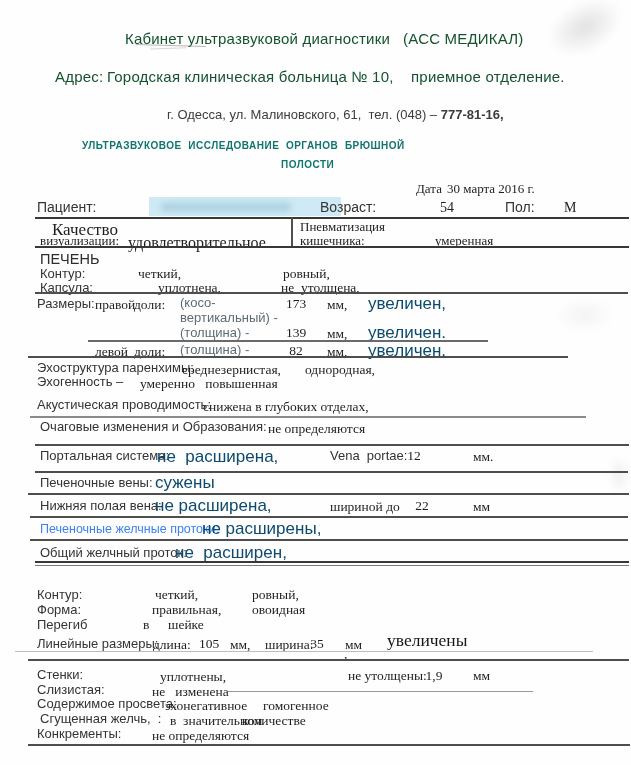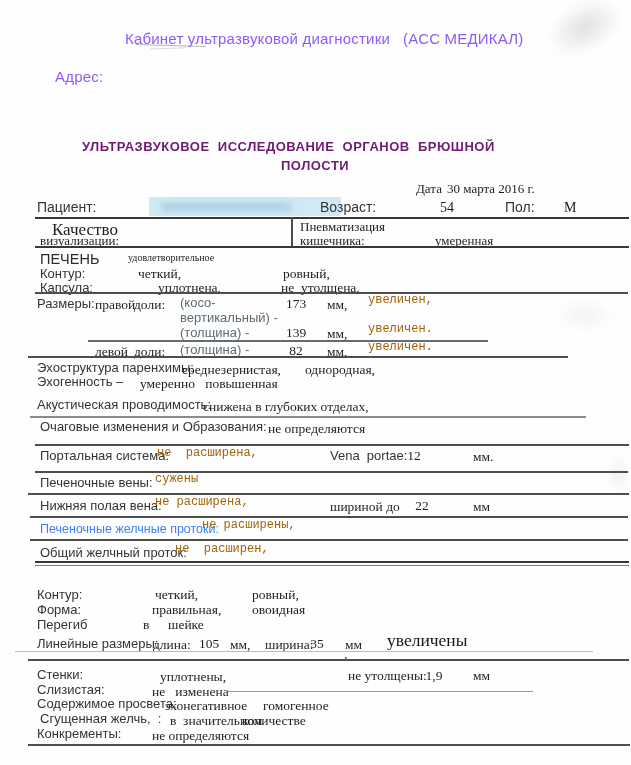--- a/index.html
+++ b/index.html
@@ -3,26 +3,26 @@
 <meta charset="utf-8">
 <style>
   html,body{margin:0;padding:0;background:#ffffff;}
   .page{
     position:relative;width:631px;height:765px;background:#fefefe;overflow:hidden;
     font-family:"Liberation Sans",sans-serif;
   }
   .t{position:absolute;white-space:pre;line-height:1.12;}
   .sans{font-family:"Liberation Sans",sans-serif;font-size:13px;color:#343434;}
   .sans-lbl{font-family:"Liberation Sans",sans-serif;font-size:12.5px;color:#3b82f6;}
-  .hdr{font-family:"Liberation Sans",sans-serif;font-size:15px;color:#8b5cf6;letter-spacing:.2px;}
+  .hdr{font-family:"Liberation Sans",sans-serif;font-size:15px;color:#14532d;letter-spacing:.2px;}
   .hdr-sm{font-family:"Liberation Sans",sans-serif;font-size:13px;color:#3c3c3c;}
   .heading{font-family:"Liberation Sans",sans-serif;font-size:14.5px;color:#2c2c2c;}
-  .title{font-family:"Liberation Sans",sans-serif;font-size:13px;font-weight:bold;color:#701a75;letter-spacing:.5px;}
+  .title{font-family:"Liberation Sans",sans-serif;font-size:10px;font-weight:bold;color:#0f766e;letter-spacing:.5px;}
   .serif{font-family:"Liberation Serif","DejaVu Serif",serif;font-size:13.5px;color:#1e1e1e;}
-  .serif-lg{font-family:Liberation Mono, monospace;font-size:12px;color:#a16207;}
+  .serif-lg{font-family:Liberation Sans, sans-serif;font-size:17px;color:#0c4a6e;}
   .serif-xl{font-family:"Liberation Serif","DejaVu Serif",serif;font-size:17.5px;color:#161616;}
   .gray{font-family:"Liberation Sans",sans-serif;font-size:13px;color:#5d6b74;text-align:center;}
   .num{text-align:center;}
   .line{position:absolute;background:#4e4e4e;}
   .line-dark{position:absolute;background:#383838;}
   .line-faint{position:absolute;background:#bdbdbd;}
   .redact{position:absolute;background:#cfeaf5;border-radius:1px;}
   .redact-smudge{position:absolute;background:#a9cfdf;filter:blur(3px);border-radius:3px;}
   .smudge{position:absolute;background:radial-gradient(closest-side,rgba(150,150,150,.28),rgba(150,150,150,0));filter:blur(3px);}
   .strike{position:absolute;border-bottom:1.6px solid #8f8f8f;opacity:.65;}
@@ -34,41 +34,43 @@
 
   <div class="smudge" style="left:545px;top:2px;width:80px;height:50px;transform:rotate(-28deg);"></div>
   <div class="smudge" style="left:608px;top:455px;width:22px;height:40px;opacity:.55;"></div>
   <div class="smudge" style="left:555px;top:298px;width:60px;height:34px;opacity:.4;"></div>
 
   <span class="t hdr" style="left:125px;top:31px;">Кабинет ультразвуковой диагностики   (АСС МЕДИКАЛ)</span>
   <div class="strike" style="left:136px;top:33px;width:70px;height:12px;transform:rotate(1.5deg);"></div>
   <div class="strike" style="left:150px;top:36px;width:36px;height:12px;transform:rotate(-2deg);opacity:.35;"></div>
 
   <span class="t hdr" style="left:55px;top:69px;">Адрес:</span>
+  <span class="t hdr" style="left:107px;top:69px;">Городская клиническая больница № 10,    приемное отделение.</span>
 
+  <span class="t hdr-sm" style="left:167px;top:108px;"><span>г. Одесса, ул. Малиновского, 61,  тел. (048) – </span><span style="font-weight:bold;">777-81-16,</span></span>
 
   <span class="t title" style="left:82px;top:140px;">УЛЬТРАЗВУКОВОЕ  ИССЛЕДОВАНИЕ  ОРГАНОВ  БРЮШНОЙ</span>
   <span class="t title" style="left:281px;top:159px;">ПОЛОСТИ</span>
 
   <span class="t serif" style="left:416px;top:182px;font-size:13px;">Дата</span>
   <span class="t serif" style="left:447px;top:182px;font-size:13px;">30 марта 2016 г.</span>
 
   <span class="t sans" style="left:37px;top:200px;font-size:14px;">Пациент:</span>
   <div class="redact" style="left:149px;top:197px;width:192px;height:19px;">
     <div class="redact-smudge" style="left:12px;top:6px;width:130px;height:8px;"></div>
   </div>
   <span class="t sans" style="left:320px;top:200px;font-size:14px;">Возраст:</span>
   <span class="t serif" style="left:440px;top:200px;font-size:14px;">54</span>
   <span class="t sans" style="left:505px;top:200px;font-size:14px;">Пол:</span>
   <span class="t serif" style="left:564px;top:200px;font-size:14px;">М</span>
   <div class="line-dark" style="left:35px;top:217px;width:594px;height:2px;"></div>
 
   <span class="t serif" style="left:52px;top:220px;font-size:17px;">Качество</span>
   <span class="t serif" style="left:40px;top:234px;font-size:13px;">визуализации:</span>
-  <span class="t serif" style="left:128px;top:234px;font-size:10px;margin-top:18px;">удовлетворительное</span>
+  <span class="t serif" style="left:128px;top:234px;font-size:16px;">удовлетворительное</span>
   <div class="line" style="left:291px;top:217px;width:1.5px;height:31px;"></div>
   <span class="t serif" style="left:300px;top:220px;font-size:13px;">Пневматизация</span>
   <span class="t serif" style="left:300px;top:234px;font-size:13px;">кишечника:</span>
   <span class="t serif" style="left:435px;top:234px;font-size:13px;">умеренная</span>
   <div class="line-dark" style="left:35px;top:246px;width:594px;height:2px;"></div>
 
   <span class="t heading" style="left:40px;top:251px;">ПЕЧЕНЬ</span>
 
   <span class="t sans" style="left:40px;top:267px;">Контур:</span>
   <span class="t serif" style="left:138px;top:266px;">четкий,</span>

